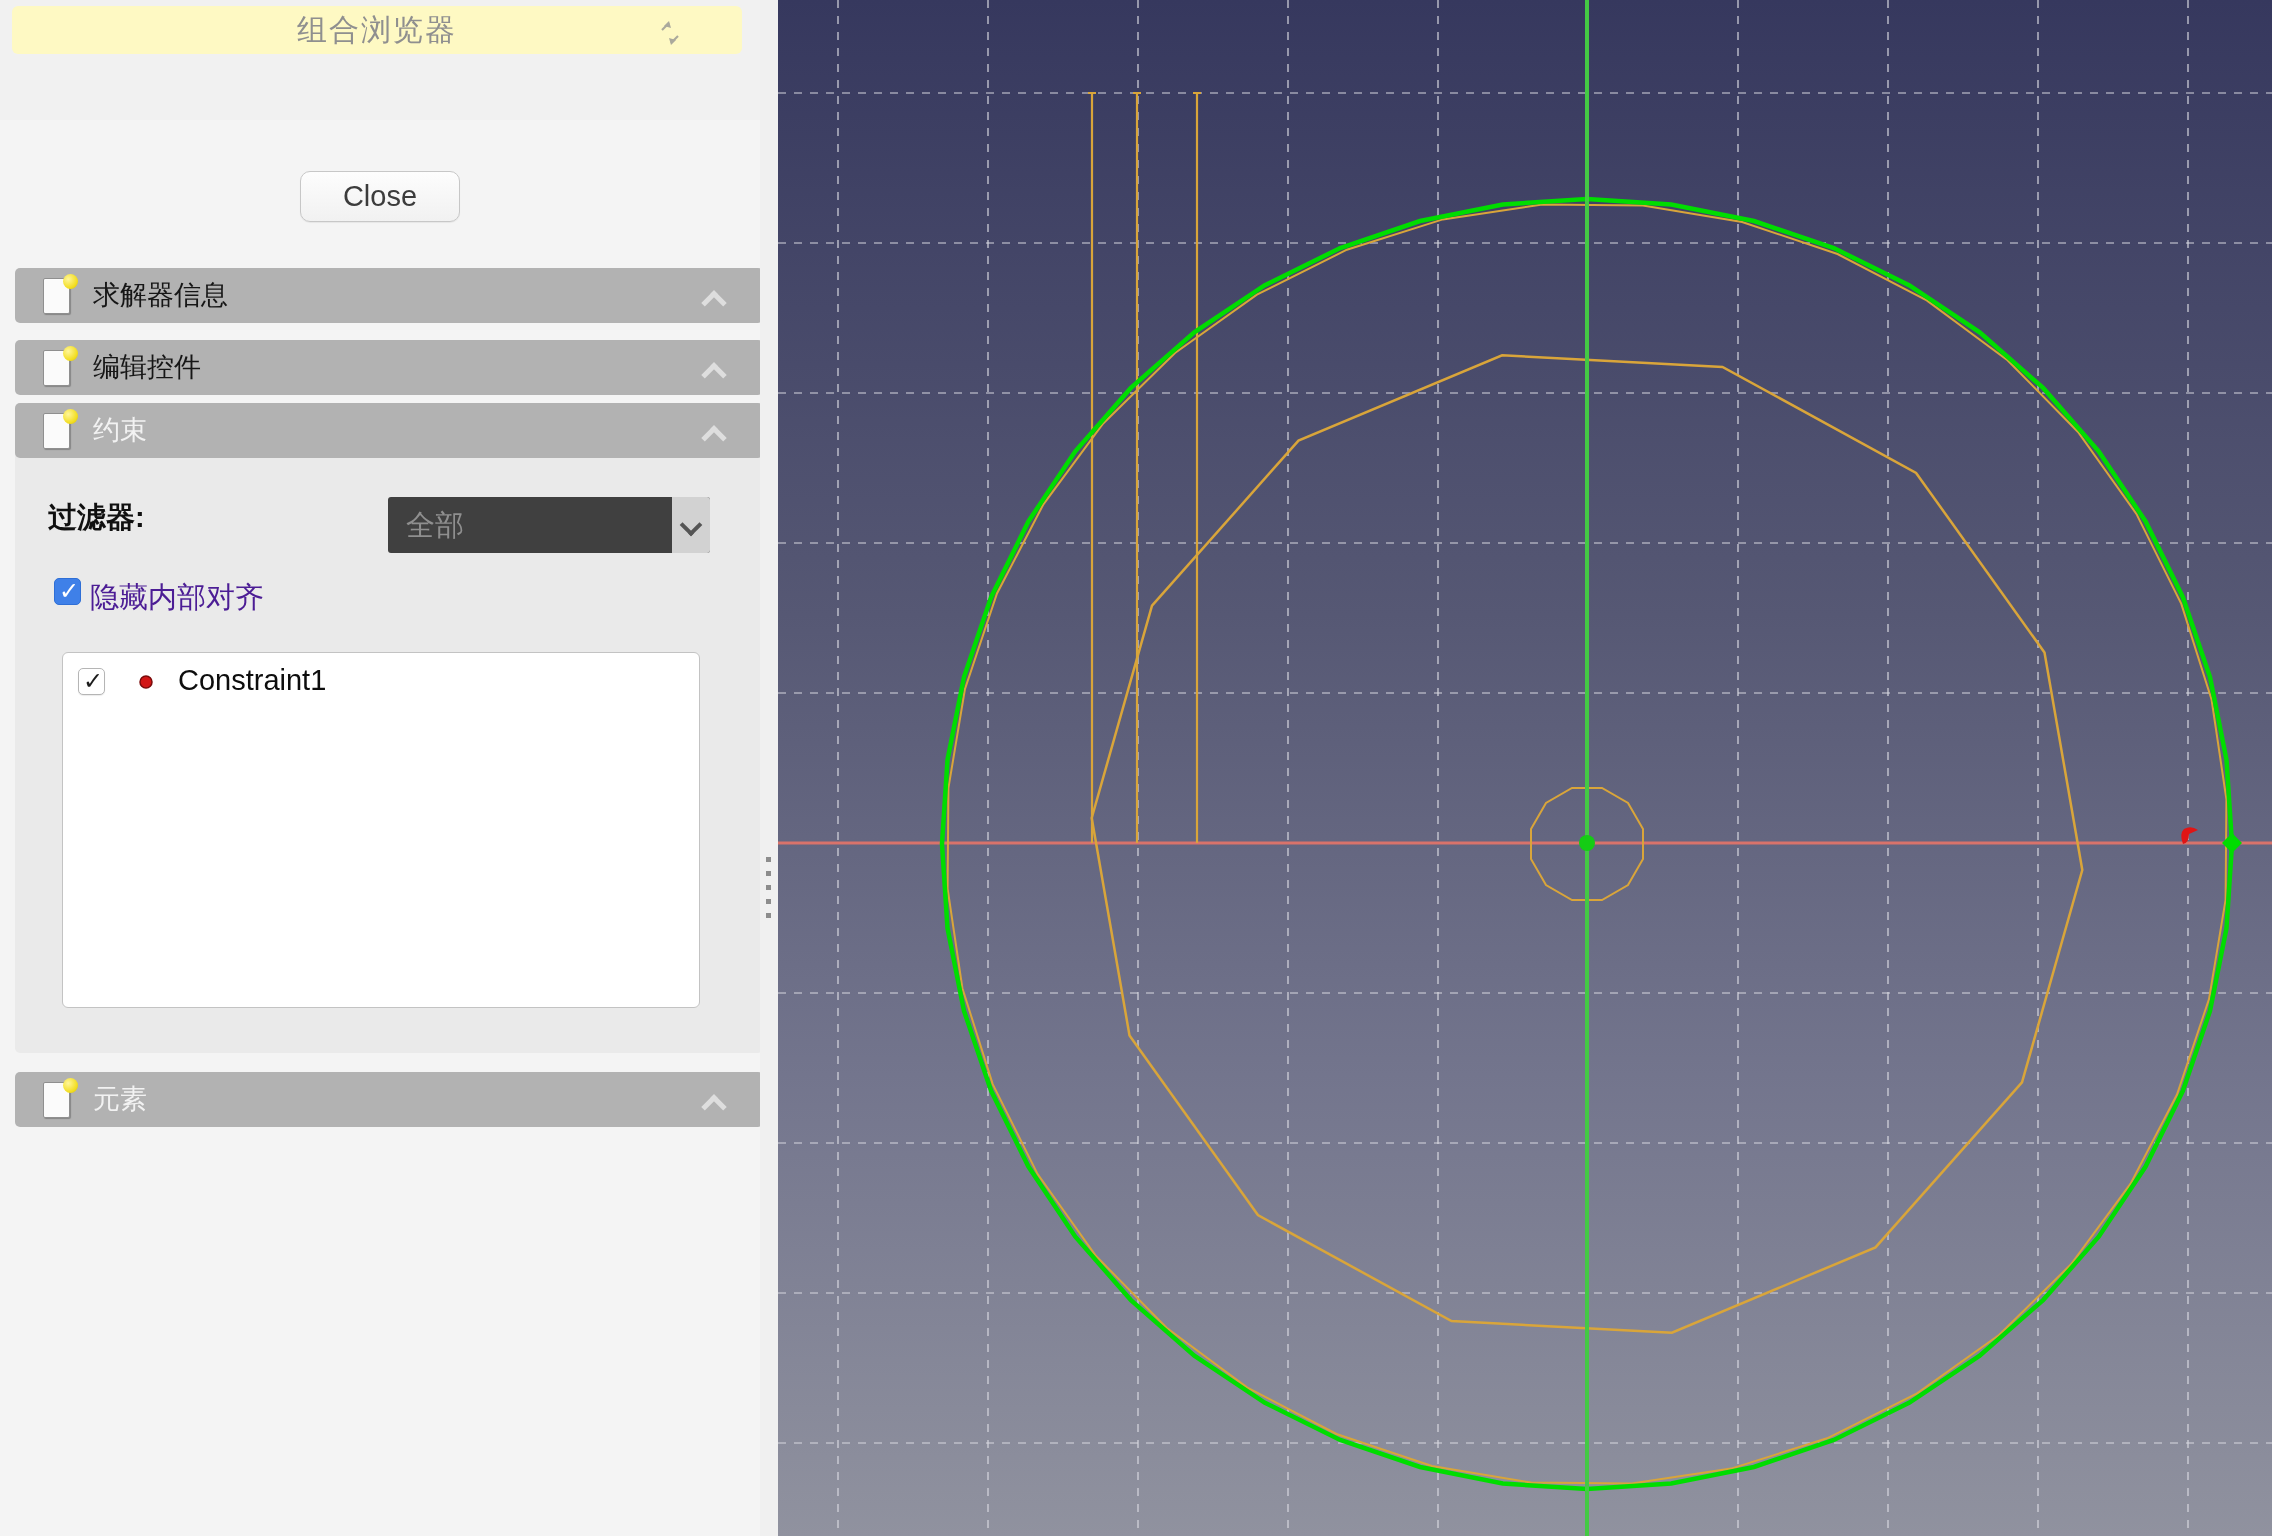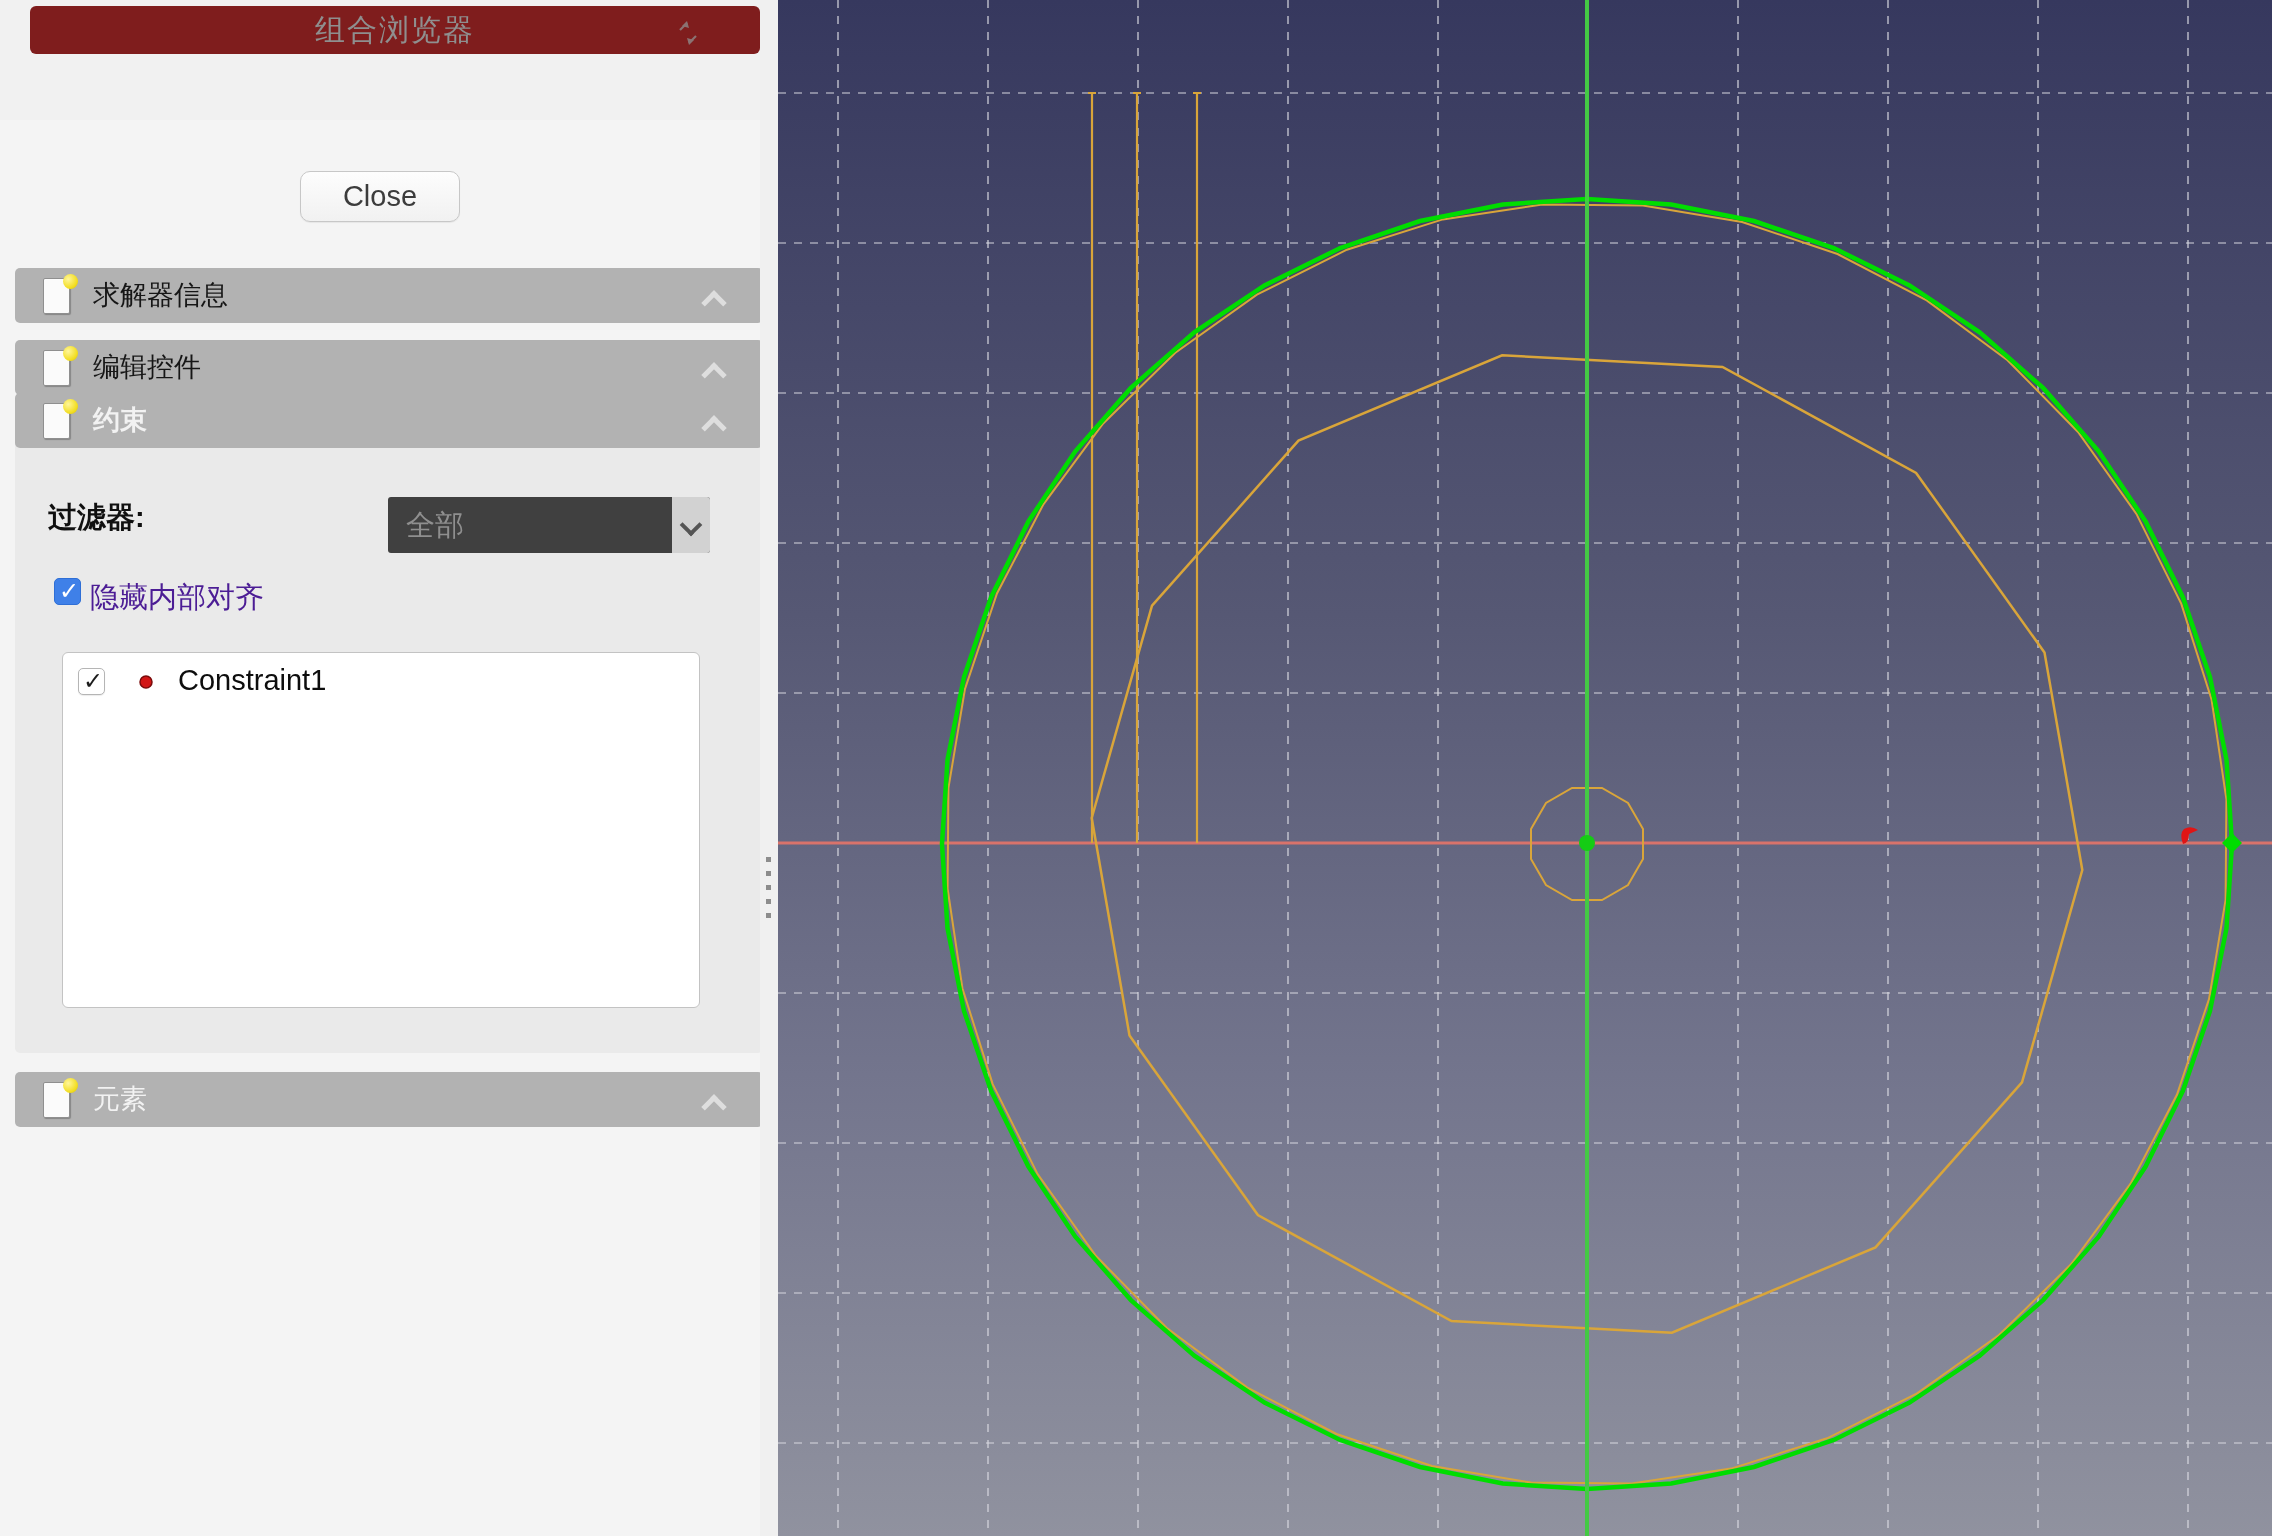--- a/index.html
+++ b/index.html
@@ -3,22 +3,22 @@
 <meta charset="utf-8">
 <style>
   * { margin:0; padding:0; box-sizing:border-box; }
   html,body { width:2272px; height:1536px; overflow:hidden;
               font-family:"Liberation Sans","DejaVu Sans",sans-serif; }
   #stage { position:absolute; inset:0; width:2272px; height:1536px; background:#f4f4f4; }
 
   
   #panel { position:absolute; left:0; top:0; width:778px; height:1536px; background:#f4f4f4; }
   #panel-top { position:absolute; left:0; top:0; width:778px; height:120px; background:#f1f1f1; }
-  #panel-header { position:absolute; left:30px; top:6px; width:730px; height:48px;
-                  background:#7f1d1d; border-radius:6px; }
+  #panel-header { position:absolute; left:12px; top:6px; width:730px; height:48px;
+                  background:#fef9c3; border-radius:6px; }
   #panel-title { position:absolute; left:0; top:0; width:100%; height:48px; line-height:48px;
                  text-align:center; color:#8f8f8f; font-size:30px; letter-spacing:2px; }
   #float-icon { position:absolute; right:60px; top:14px; width:24px; height:26px; opacity:.75; }
 
   
   #tabbar { position:absolute; left:0; top:60px; width:778px; height:60px; background:#efefef;
             border-bottom:1px solid #b7b7b7; }
   .tab { position:absolute; top:0; height:60px; text-align:center; font-size:27px; color:#2b2b2b; }
   #tab-model { left:18px; width:170px; line-height:62px; }
   #tab-tasks { left:193px; width:170px; line-height:58px; background:#ffffff;
@@ -45,21 +45,21 @@
           border:1px solid #8f8f8f; border-radius:2px; box-shadow:1px 1px 1px rgba(0,0,0,.25); }
   .bulb { position:absolute; left:20px; top:-2px; width:15px; height:15px; border-radius:50%;
           background:radial-gradient(circle at 35% 35%, #fff69a, #f2dd1f 65%, #cdb60e); }
   .chev-up { position:absolute; right:42px; top:22px; width:16px; height:16px; }
   .chev-up::before { content:""; position:absolute; left:0; top:4px; width:13px; height:13px;
                      border-left:5px solid #dedede; border-top:5px solid #dedede;
                      transform:rotate(45deg); }
 
   #sec-solver { top:268px; }
   #sec-edit   { top:340px; }
-  #sec-constraints { top:393px;font-weight:bold; }
+  #sec-constraints { top:403px; }
   #sec-elements { top:1072px; }
 
   #constraints-body { position:absolute; left:15px; top:440px; width:748px; height:613px;
                       background:#eaeaea; border-radius:0 0 5px 5px; }
 
   
   #filter-label { position:absolute; left:48px; top:498px; font-size:29px; color:#101010;
                   font-weight:bold; }
   #filter-select { position:absolute; left:388px; top:497px; width:322px; height:56px;
                    background:#404040; border-radius:3px; }

